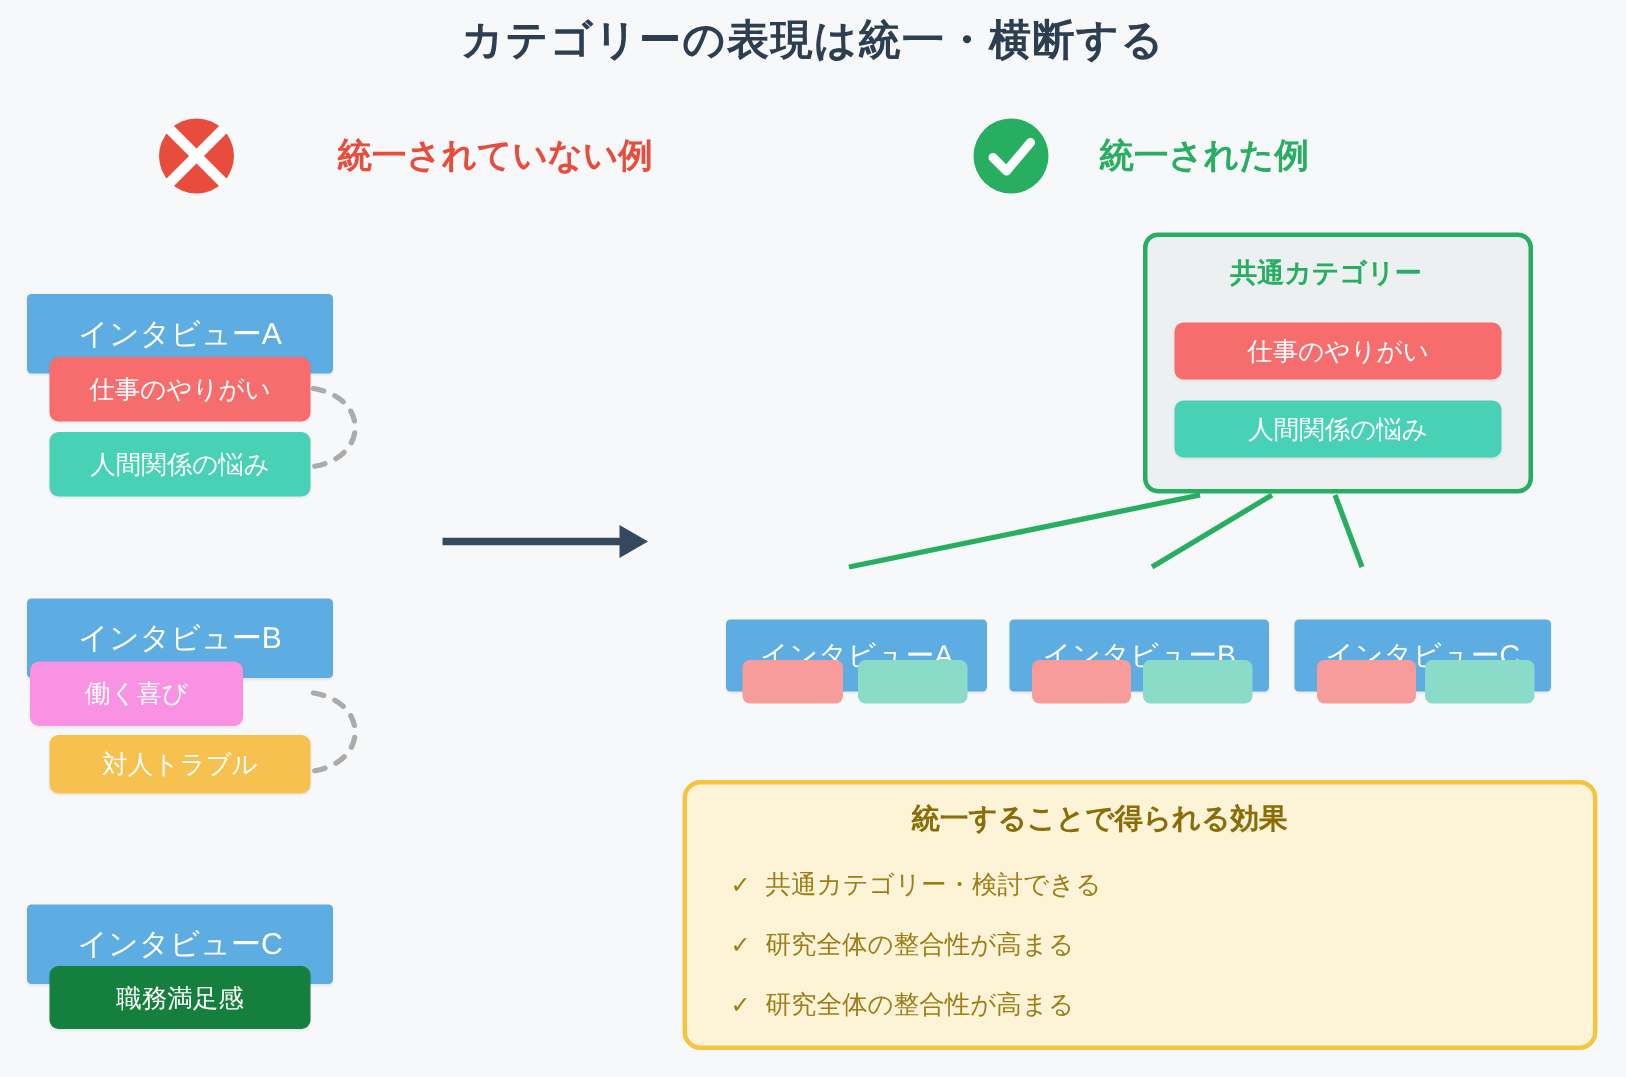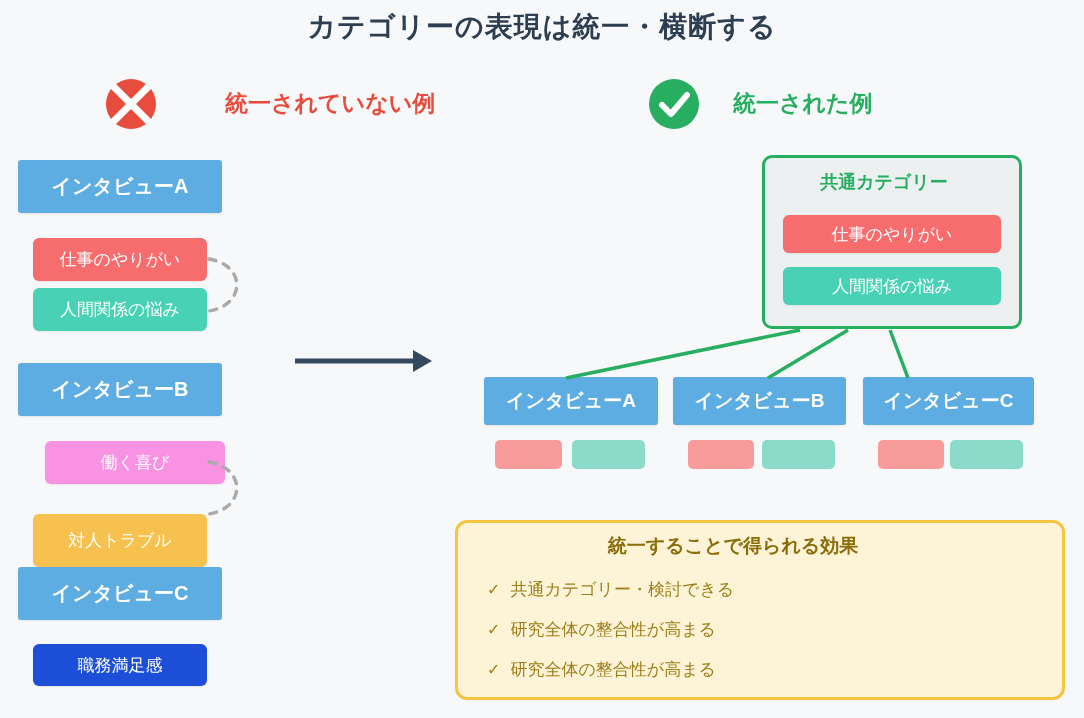--- a/index.html
+++ b/index.html
@@ -30,34 +30,35 @@
   .badge{width:52px;height:52px;}
   
   .box{
     display:flex;align-items:center;justify-content:center;
     color:#fff;text-align:center;
     box-sizing:border-box;
   }
   .interview-box{
     background:#5dade2;
     border-radius:3px;
-    font-size:20px;font-weight:bold;
+    font-size:20px;font-weight:normal;
     box-shadow:0 1px 2px rgba(0,0,0,0.08);
+    margin-top:36px;
   }
   .interview-box.small{font-size:19px;}
   .cat-box{
     border-radius:6px;
     font-size:17px;font-weight:500;
     box-shadow:0 1px 2px rgba(0,0,0,0.07);
   }
   .cat-red{background:#f76c6c;}
   .cat-teal{background:#48d1b4;}
   .cat-pink{background:#f992e2;}
   .cat-yellow{background:#f7c14f;}
-  .cat-purple{background:#1d4ed8;}
+  .cat-purple{background:#15803d;}
   .chip{border-radius:5px;}
   .chip-red{background:#f79b9b;}
   .chip-teal{background:#8adcc8;}
   
   .common-box{
     left:762px;top:155px;width:260px;height:174px;
     background:#edf0f0;
     border:3px solid #27ae60;
     border-radius:10px;
     box-sizing:border-box;
@@ -113,22 +114,22 @@
       <path d="M14 27 L23 36 L39 17" fill="none" stroke="#fff" stroke-width="6" stroke-linecap="round" stroke-linejoin="round"></path>
     </svg>
   </span>
   <div class="abs section-label good-label" style="left:733px;top:88px;font-family:Liberation Serif, serif;">統一された例</div>
 
   <div class="abs box interview-box" style="left:18px;top:160px;width:204px;height:53px;">インタビューA</div>
   <div class="abs box cat-box cat-red" style="left:33px;top:238px;width:174px;height:43px;">仕事のやりがい</div>
   <div class="abs box cat-box cat-teal" style="left:33px;top:288px;width:174px;height:43px;">人間関係の悩み</div>
 
   <div class="abs box interview-box" style="left:18px;top:363px;width:204px;height:53px;">インタビューB</div>
-  <div class="abs box cat-box cat-pink" style="left:45px;top:441px;width:180px;height:43px;">働く喜び</div>
-  <div class="abs box cat-box cat-yellow" style="left:33px;top:514px;width:174px;height:53px;">対人トラブル</div>
+  <div class="abs box cat-box cat-pink" style="left:20px;top:441px;width:142px;height:43px;">働く喜び</div>
+  <div class="abs box cat-box cat-yellow" style="left:33px;top:490px;width:174px;height:39px;">対人トラブル</div>
 
   <div class="abs box interview-box" style="left:18px;top:567px;width:204px;height:53px;">インタビューC</div>
   <div class="abs box cat-box cat-purple" style="left:33px;top:644px;width:174px;height:42px;">職務満足感</div>
 
   <div class="abs common-box"></div>
   <div class="abs common-title">共通カテゴリー</div>
   <div class="abs box cat-box cat-red" style="left:783px;top:215px;width:218px;height:38px;">仕事のやりがい</div>
   <div class="abs box cat-box cat-teal" style="left:783px;top:267px;width:218px;height:38px;">人間関係の悩み</div>
 
   <div class="abs box interview-box small" style="left:484px;top:377px;width:174px;height:48px;">インタビューA</div>

